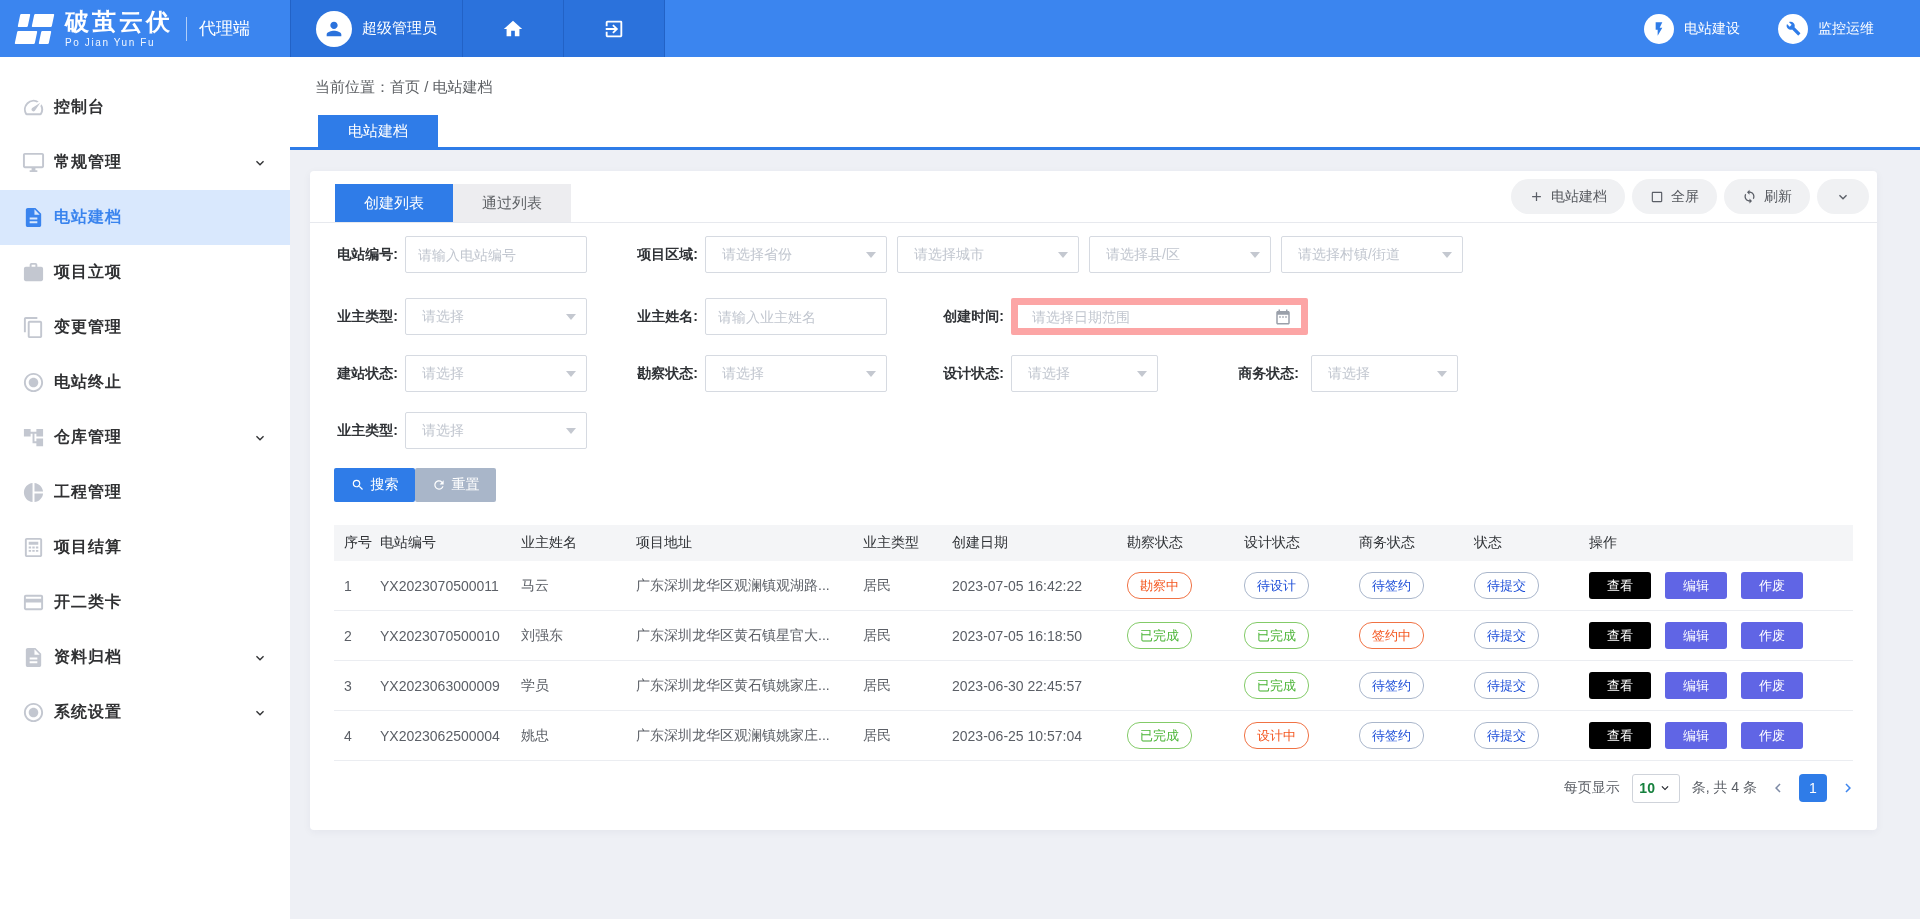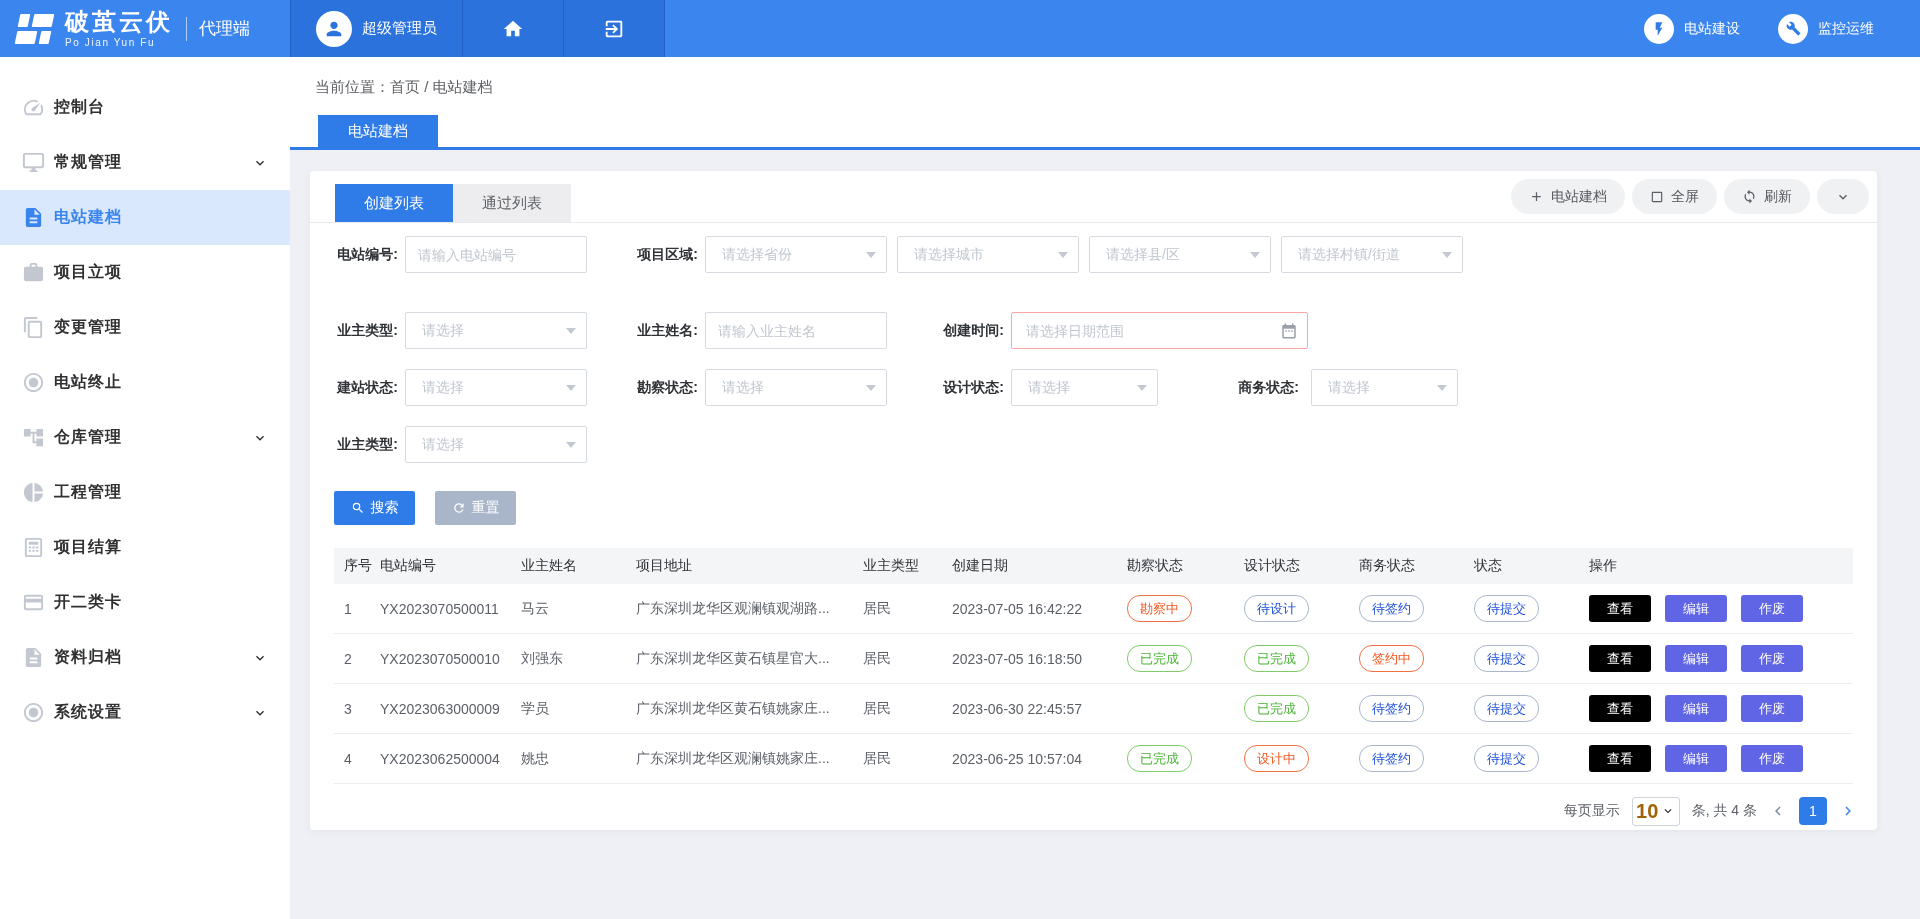--- a/index.html
+++ b/index.html
@@ -58,37 +58,37 @@
   .ptab.active{background:#2f7ce8;color:#fff}
   .ptab.inactive{background:#ededf0;color:#5f6266}
   .ptoolbar{position:absolute;right:8px;top:8px;display:flex;gap:7px;align-items:center}
   .pill{height:35px;background:#f0f1f3;border:none;border-radius:18px;display:flex;align-items:center;gap:7px;
         padding:0 18px;font-size:14px;color:#55585e;cursor:pointer;font-family:inherit}
   .pill .picon{fill:#5a5e66}
 
   
   .filters{padding:13px 24px 0 24px}
   .frow{display:flex;align-items:center;height:37px}
-  .mb21{margin-bottom:39px}.mb20{margin-bottom:20px}
+  .mb21{margin-bottom:25px}.mb20{margin-bottom:20px}
   .flabel{font-size:14px;font-weight:700;color:#2f3236;text-align:right;flex:none;margin-right:7px;white-space:nowrap}
   .inp{height:37px;box-sizing:border-box;border:1px solid #d6dae1;border-radius:2px;padding:0 12px;font-size:14px;
        color:#333;background:#fff;outline:none;width:182px;font-family:inherit}
   .inp::placeholder{color:#c1c6cf}
   .sel{height:37px;width:182px;box-sizing:border-box;border:1px solid #d6dae1;border-radius:2px;background:#fff;
        display:flex;align-items:center;padding:0 26px 0 16px;font-size:14px;color:#c1c6cf;position:relative;cursor:pointer;white-space:nowrap}
   .sel .caret{position:absolute;right:10px;top:50%;margin-top:-3px;width:0;height:0;
               border-left:5px solid transparent;border-right:5px solid transparent;border-top:6px solid #c4c8d0}
   .sel.w147{width:147px}
-  .datebox{position:relative;width:297px;height:37px;box-sizing:border-box;border:1px solid #fca5a5;border-radius:2px;
+  .datebox{position:relative;width:297px;height:37px;box-sizing:border-box;border:7px solid #fca5a5;border-radius:2px;
            background:#fff;display:flex;align-items:center;padding:0 34px 0 12px}
   .datebox .dinp{border:none;outline:none;flex:1;font-size:14px;color:#333;font-family:inherit;min-width:0}
   .datebox .dinp::placeholder{color:#c1c6cf}
   .datebox .cal{position:absolute;right:9px;top:50%;margin-top:-9px;fill:#9aa0aa}
 
-  .btnrow{display:flex;gap:20px;margin-top:28px}
+  .btnrow{display:flex;margin-top:19px}
   .btn{height:34px;width:81px;display:flex;align-items:center;justify-content:center;gap:6px;border:none;border-radius:2px;
        color:#fff;font-size:14px;cursor:pointer;font-family:inherit}
   .btn.search{background:#2f7ce8}
   .btn.reset{background:#a9b6c9}
   .btn svg{fill:#fff}
 
   
   .tbl{margin:23px 24px 0 24px}
   .tr{display:grid;grid-template-columns:44px 141px 115px 227px 89px 175px 117px 115px 115px 115px 1fr;align-items:center}
   .thead{height:36px;background:#f4f5f7;font-size:14px;color:#2f3236}
@@ -102,21 +102,21 @@
   .pillbadge[data-tone="blue"]{color:#1d4ed8;border-color:#a9b6cb}
   .act{display:flex;gap:14px}
   .abtn{height:27px;min-width:62px;padding:0 10px;border:none;border-radius:3px;color:#fff;font-size:13px;
         display:flex;align-items:center;justify-content:center;cursor:pointer;font-family:inherit}
   .abtn.view{background:#000000}
   .abtn.edit,.abtn.void{background:#6065e5}
 
   
   .pager{display:flex;align-items:center;justify-content:flex-end;gap:12px;margin:12px 20px 0 0;height:30px;font-size:14px;color:#5b5f66}
   .psel{width:48px;height:29px;box-sizing:border-box;border:1px solid #cfd3da;border-radius:3px;background:#fff;
-        display:flex;align-items:center;justify-content:center;gap:3px;font-size:20px;font-weight:700;color:#a16207;cursor:pointer}
+        display:flex;align-items:center;justify-content:center;gap:3px;font-size:14px;font-weight:700;color:#15803d;cursor:pointer}
   .pchev{cursor:pointer;display:flex;align-items:center}
   .pcur{width:28px;height:28px;border-radius:4px;background:#2f7ce8;color:#fff;display:flex;align-items:center;justify-content:center;font-size:14px;cursor:pointer}
 </style>
 </head>
 <body>
 
 <div class="hdr">
   <div class="hleft">
     <div class="logomark">
       <div class="lm a"></div>

